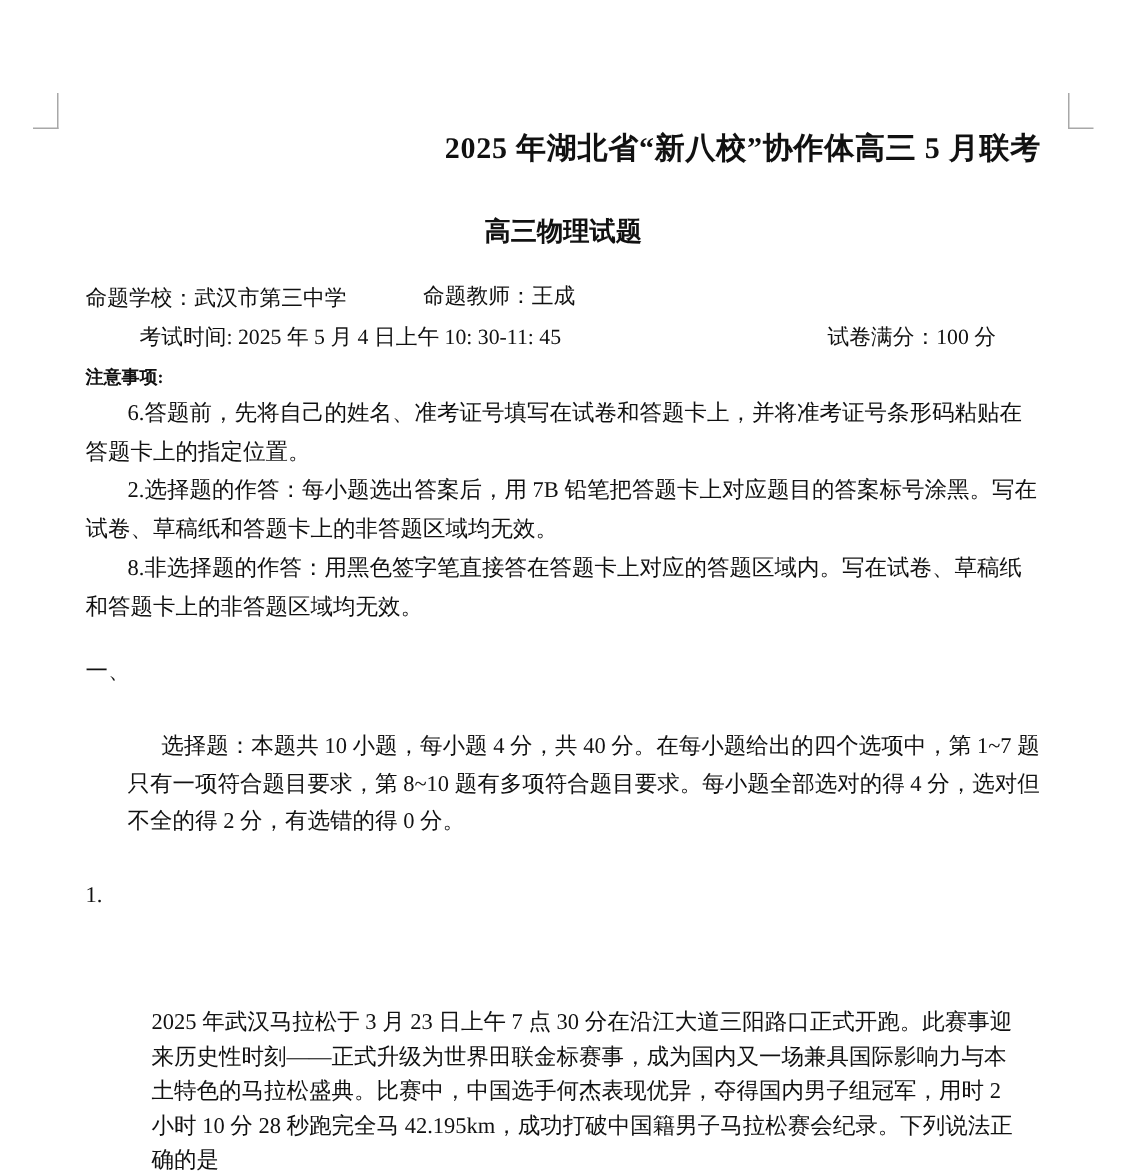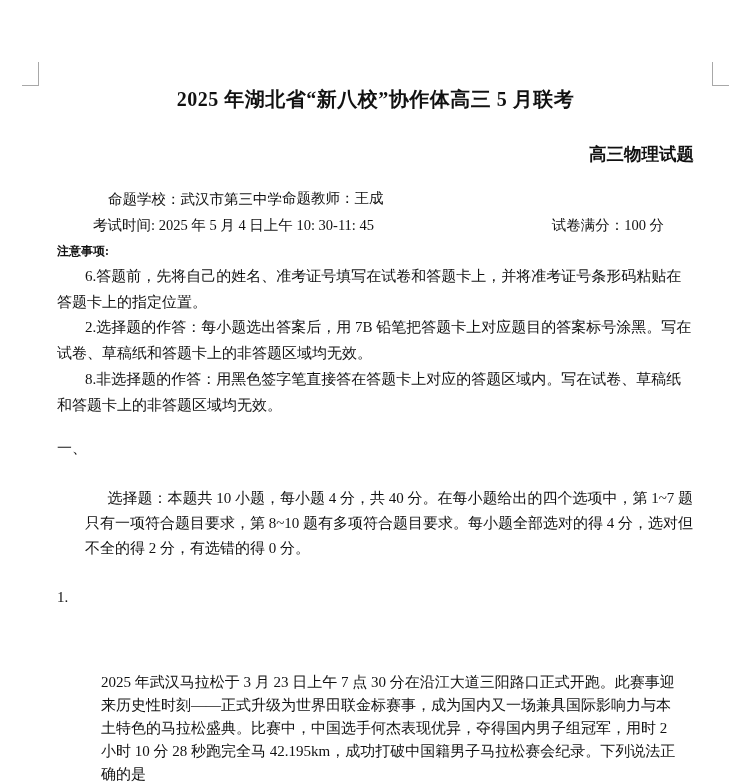--- a/index.html
+++ b/index.html
@@ -8,25 +8,25 @@
     overflow:hidden; color:#111;
     font-family:"Liberation Serif","DejaVu Serif",serif;
   }
   .crop { position:absolute; width:16px; height:23px; top:62px; }
   .crop-left  { left:22px;  border-right:1px solid #a8a8a8; border-bottom:1px solid #a8a8a8; }
   .crop-right { left:712px; border-left:1px solid #a8a8a8;  border-bottom:1px solid #a8a8a8; }
 
   .content { position:absolute; left:57px; top:86px; width:637px; font-size:15px; }
   .content * { white-space:pre-wrap; }
 
-  h1.title { font-size:20px; line-height:26px; text-align:center; font-weight:700; margin:0; letter-spacing:0.5px; }
-  h2.subtitle { font-size:17.5px; line-height:24px; text-align:right; font-weight:700; margin:30px 0 0 0; }
+  h1.title { font-size:20px; line-height:26px; text-align:right; font-weight:700; margin:0; letter-spacing:0.5px; }
+  h2.subtitle { font-size:17.5px; line-height:24px; text-align:center; font-weight:700; margin:30px 0 0 0; }
 
   .meta-row-1 { display:flex; font-size:14.5px; line-height:26px; margin-top:20px; }
-  .meta-row-1 .m1 { width:225px;text-align:right; }
+  .meta-row-1 .m1 { width:225px; }
   .meta-row-1 .m2 { width:143px;font-family:Liberation Mono, monospace; }
   .meta-row-1 .m3 { flex:1; }
   .meta-row-2 { display:flex; justify-content:space-between; font-size:14.5px; line-height:26px; padding-right:30px;margin-left:36px; }
 
   .notice-head { font-weight:700; font-size:12px; line-height:26px; }
   .notice-item { margin:0; line-height:25.7px; text-indent:28px; }
 
   .section-block { position:relative; padding-left:28px; margin-top:18px; line-height:25px; }
   .marker { position:absolute; left:0; top:0; }
 

